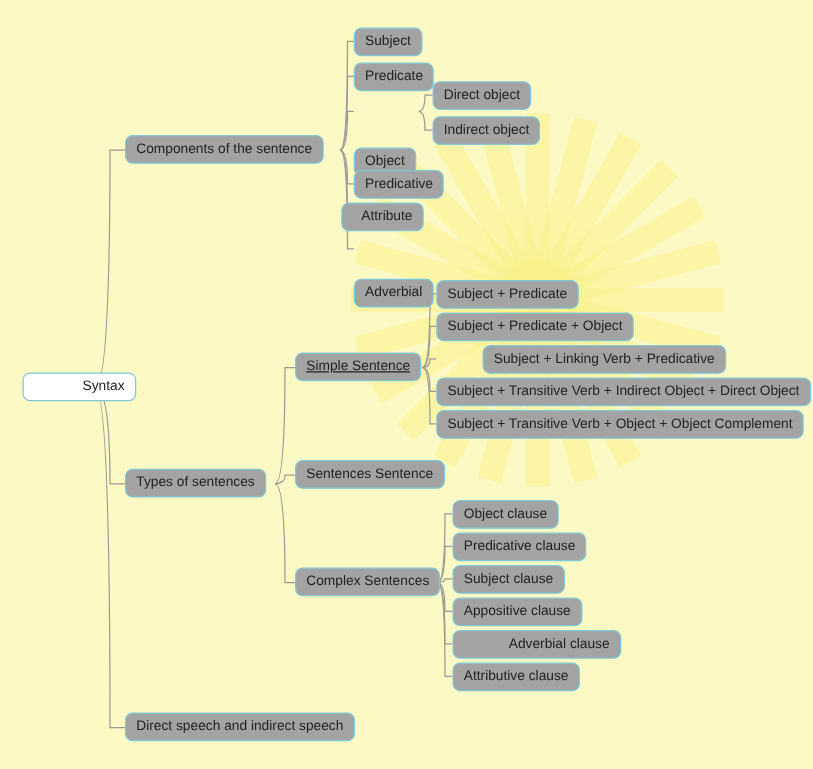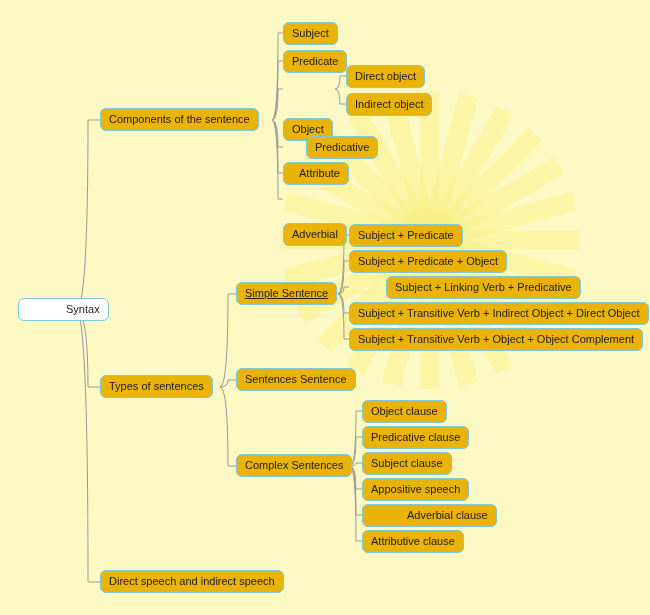--- a/index.html
+++ b/index.html
@@ -28,21 +28,21 @@
       top: 0; left: 0;
       width: 650px;
       height: 615px;
       pointer-events: none;
     }
 
     .node {
       position: absolute;
       border: 1px solid #7ec8d8;
       border-radius: 6px;
-      background: #eab308;
+      background: #a3a3a3;
       padding: 3px 8px;
       white-space: nowrap;
       color: #222;
       font-size: 11px;
       line-height: 1.4;
     }
 
     .node.root {
       background: white;
     }
@@ -133,31 +133,31 @@
   <path d="M350,466 Q356,466 356,541 Q356,541 362,541" fill="none" stroke="#999" stroke-width="1"></path>
 </svg>
 
 <div class="node root" style="left:18px;top:298px;padding-left:47px;">Syntax</div>
 <div class="node" style="left:100px;top:108px;">Components of the sentence</div>
 <div class="node" style="left:283px;top:22px;">Subject</div>
 <div class="node" style="left:283px;top:50px;">Predicate</div>
 <div class="node" style="left:283px;top:78px;margin-top:40px;">Object</div>
 <div class="node" style="left:346px;top:65px;">Direct object</div>
 <div class="node" style="left:346px;top:93px;">Indirect object</div>
-<div class="node" style="left:283px;top:136px;margin-left:23px;">Predicative</div>
-<div class="node" style="left:283px;top:162px;padding-left:15px;">Attribute</div>
+<div class="node" style="left:283px;top:136px;">Predicative</div>
+<div class="node" style="left:273px;top:162px;padding-left:15px;">Attribute</div>
 <div class="node" style="left:283px;top:188px;margin-top:35px;">Adverbial</div>
 <div class="node" style="left:100px;top:375px;">Types of sentences</div>
 <div class="node" style="left:236px;top:282px;text-decoration:underline;">Simple Sentence</div>
 <div class="node" style="left:349px;top:224px;">Subject + Predicate</div>
 <div class="node" style="left:349px;top:250px;">Subject + Predicate + Object</div>
 <div class="node" style="left:349px;top:276px;margin-left:37px;">Subject + Linking Verb + Predicative</div>
 <div class="node" style="left:349px;top:302px;">Subject + Transitive Verb + Indirect Object + Direct Object</div>
 <div class="node" style="left:349px;top:328px;">Subject + Transitive Verb + Object + Object Complement</div>
 <div class="node" style="left:236px;top:368px;">Sentences Sentence</div>
 <div class="node" style="left:236px;top:454px;">Complex Sentences</div>
 <div class="node" style="left:362px;top:400px;">Object clause</div>
 <div class="node" style="left:362px;top:426px;">Predicative clause</div>
 <div class="node" style="left:362px;top:452px;">Subject clause</div>
-<div class="node" style="left:362px;top:478px;">Appositive speech</div>
+<div class="node" style="left:362px;top:478px;">Appositive clause</div>
 <div class="node" style="left:362px;top:504px;padding-left:44px;">Adverbial clause</div>
 <div class="node" style="left:362px;top:530px;">Attributive clause</div>
 <div class="node" style="left:100px;top:570px;">Direct speech and indirect speech</div>
 
 </body></html>

